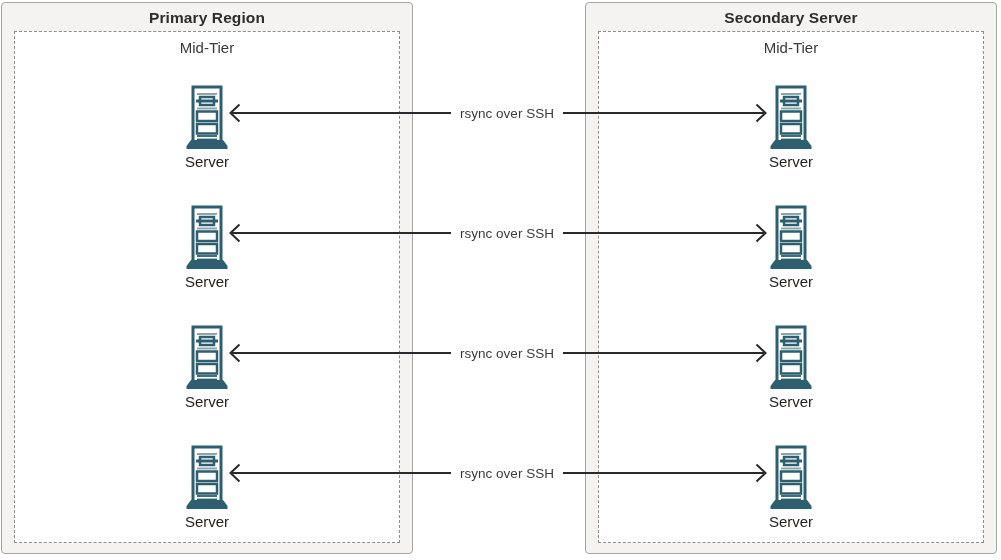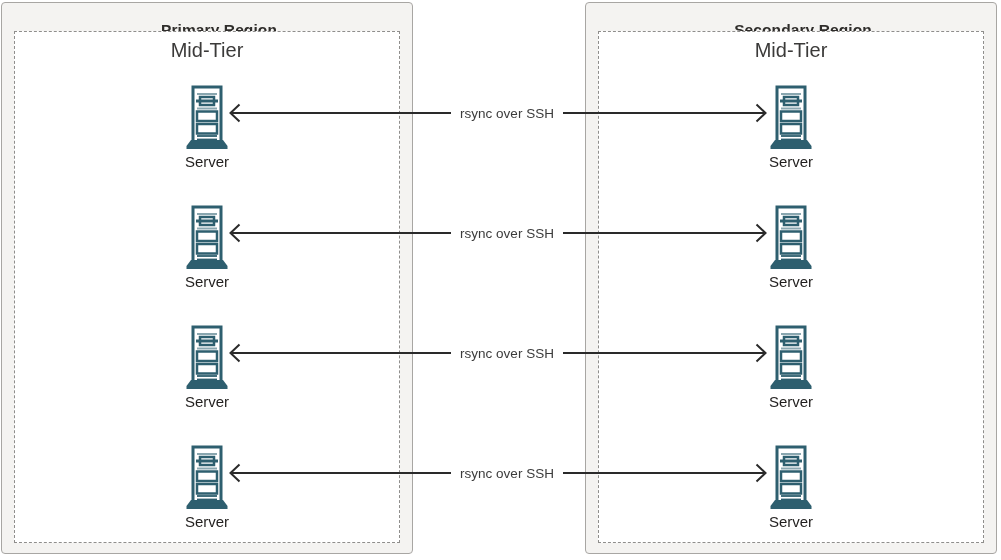--- a/index.html
+++ b/index.html
@@ -10,35 +10,35 @@
   .region{
     position:absolute;top:2px;width:412px;height:552px;
     background:var(--region-bg,#f4f3f1);
     border:1px solid var(--region-border,#a8a6a3);
     border-radius:4px;
     box-sizing:border-box;
   }
   .region.primary{left:1px;}
   .region.secondary{left:585px;}
   .region-title{
-    position:absolute;top:6px;left:0;width:100%;margin:12px;
+    position:absolute;top:6px;left:0;width:100%;margin:0;
     text-align:center;font-size:15.5px;font-weight:700;
     color:var(--region-title,#2f2d2b);letter-spacing:.1px;
   }
 
   
   .midtier{
     position:absolute;left:12px;top:28px;width:386px;height:512px;
     background:#ffffff;
     border:1px dashed var(--inner-border,#8f8e8c);
     box-sizing:border-box;
   }
   .midtier-label{
     position:absolute;top:7px;left:0;width:100%;text-align:center;
-    font-size:20px;color:var(--tier-label,#3b3a39);
+    font-size:15px;color:var(--tier-label,#3b3a39);
   }
 
   
   .server{
     position:absolute;left:50%;width:90px;margin-left:-45px;
     text-align:center;
   }
   .server svg{display:block;margin:0 auto;}
   .server-label{
     margin-top:2px;font-size:15px;color:var(--server-label,#211f1e);line-height:17px;
@@ -104,21 +104,21 @@
       <div class="server" style="top:413px">
         <svg width="48" height="66" viewBox="0 0 48 66">
             <use href="#server-icon"></use>
           </svg>
         <div class="server-label">Server</div>
       </div>
     </div>
   </section>
 
   <section class="region secondary">
-    <h2 class="region-title">Secondary Region</h2>
+    <h2 class="region-title">Secondary Server</h2>
     <div class="midtier">
       <div class="midtier-label">Mid-Tier</div>
 
       <div class="server" style="top:53px">
         <svg width="48" height="66" viewBox="0 0 48 66">
             <use href="#server-icon"></use>
           </svg>
         <div class="server-label">Server</div>
       </div>
       <div class="server" style="top:173px">

